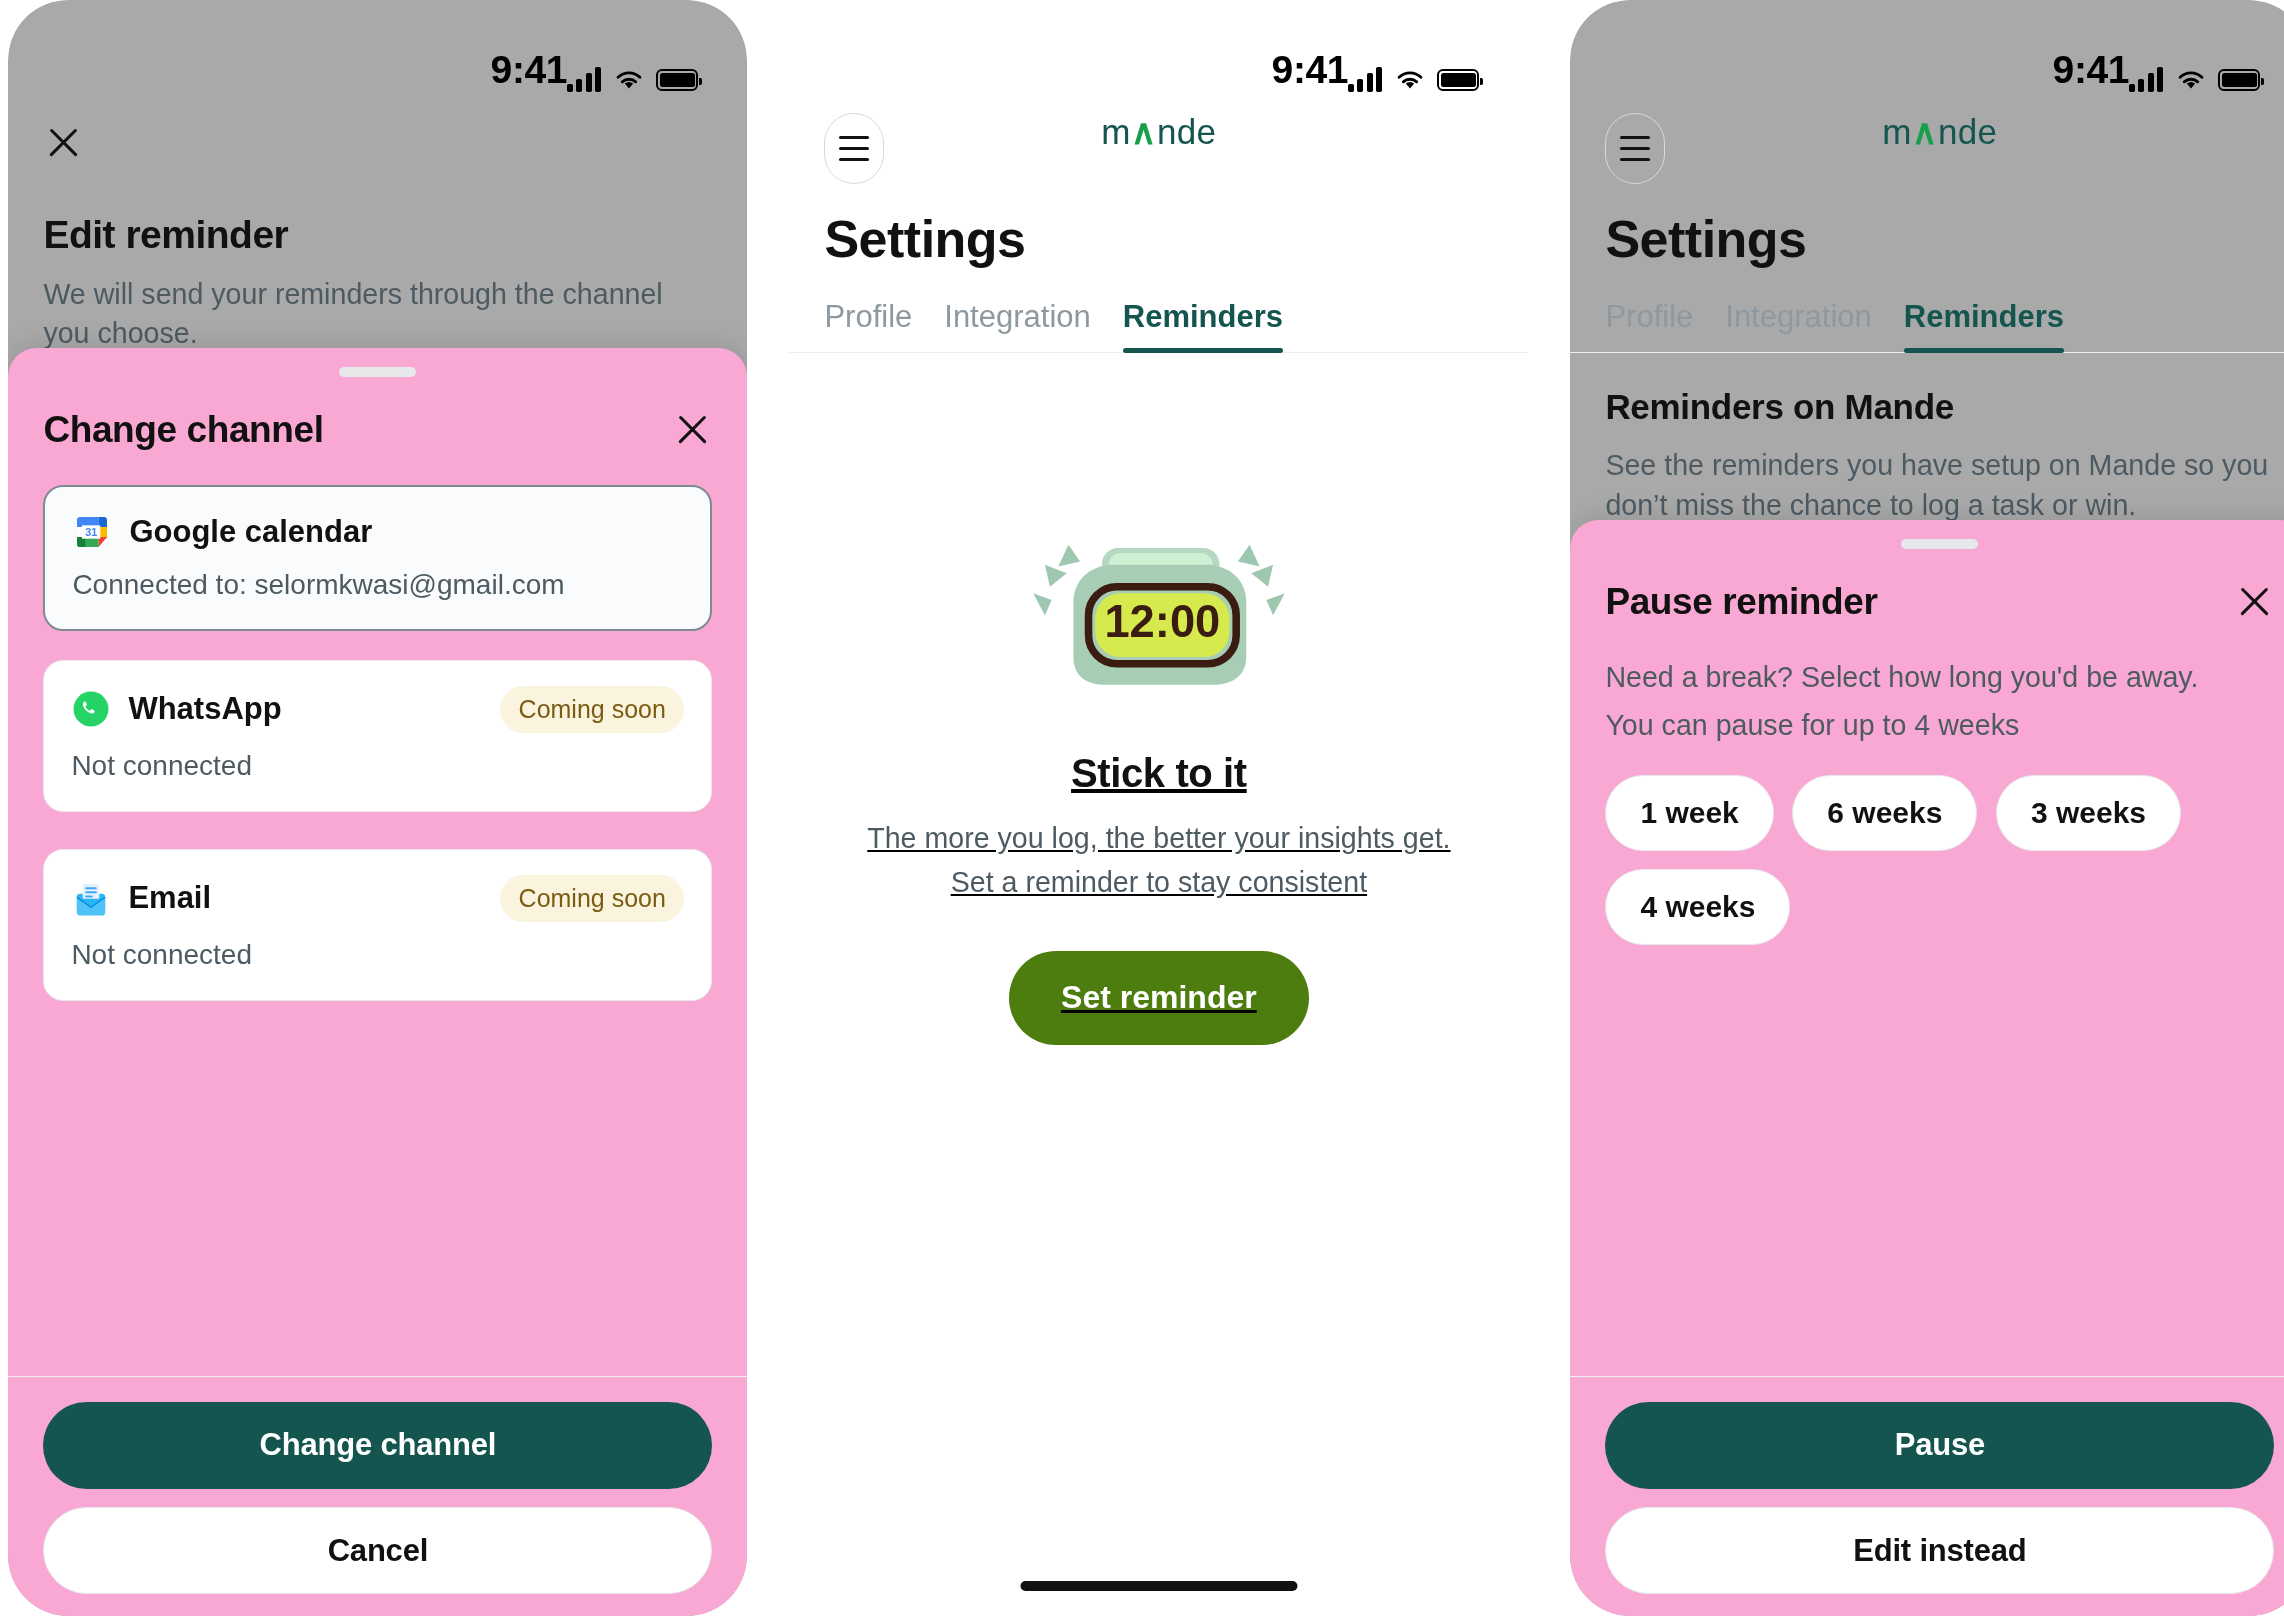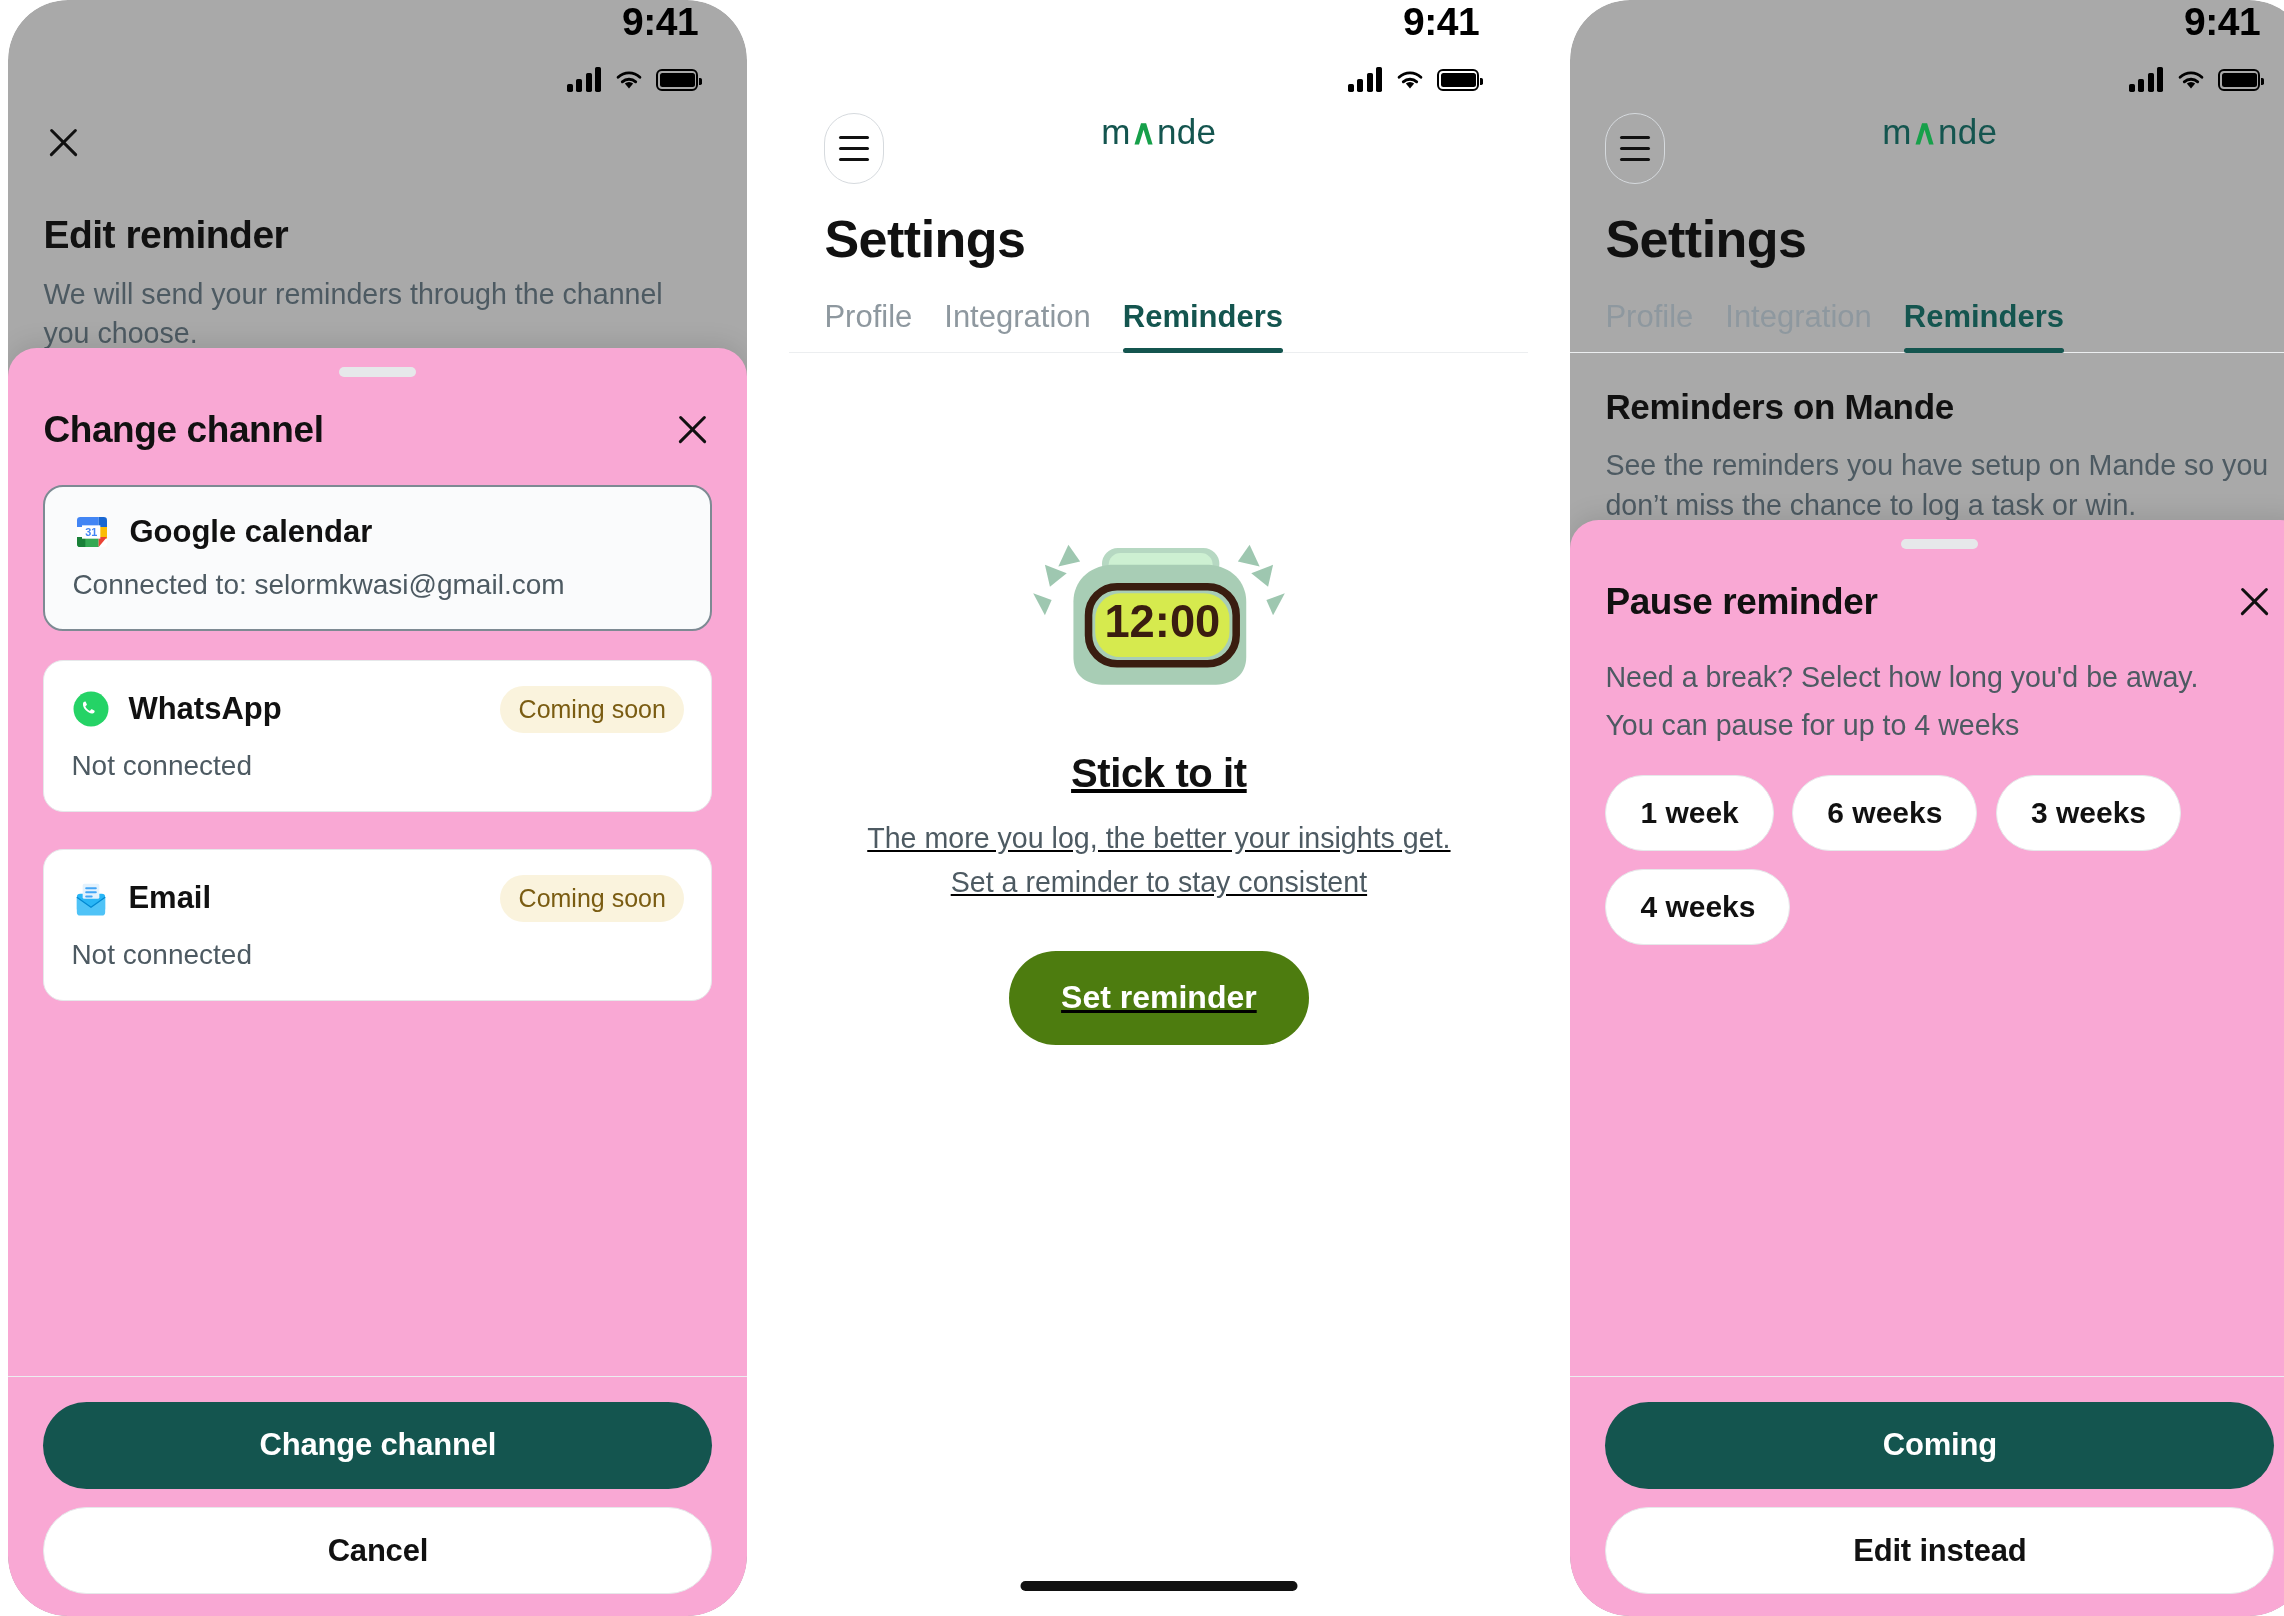--- a/index.html
+++ b/index.html
@@ -40,23 +40,22 @@
   }
 
   
   .dim { background: #a9a9a9; }
 
   
   .statusbar {
     height: 99px;
     display: flex;
     align-items: flex-end;
-    justify-content: space-between;
+    justify-content: flex-end;
     padding: 0 49px 6.7px 49px;
-    flex-direction: column;
   }
   .sb-time {
     font-size: 39px;
     font-weight: 700;
     color: #000;
     letter-spacing: -0.4px;
   }
   .sb-right { display: flex; align-items: center; gap: 11.8px; }
   .sig { display: flex; align-items: flex-end; gap: 3.4px; height: 25px; }
   .sig i { display: block; width: 5.9px; background: #000; border-radius: 1.7px; }
@@ -583,21 +582,21 @@
         <div class="pause-desc" style="padding-top:6.7px">You can pause for up to 4 weeks</div>
 
         <div class="chips">
           <div class="chip">1 week</div>
           <div class="chip">6 weeks</div>
           <div class="chip">3 weeks</div>
           <div class="chip">4 weeks</div>
         </div>
 
         <div class="sheet-footer" style="margin-top:auto">
-          <div class="btn btn-primary">Coming</div>
+          <div class="btn btn-primary">Pause</div>
           <div class="btn btn-ghost">Edit instead</div>
         </div>
       </div>
 
     </div>
   </div>
 
 </div>
 
 

